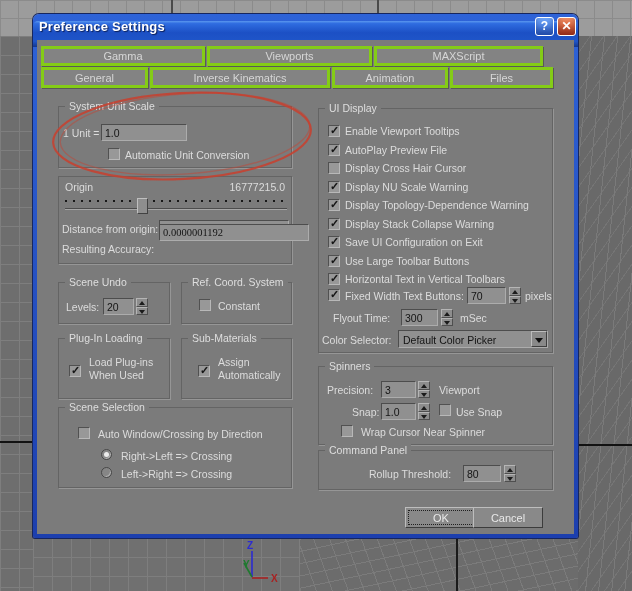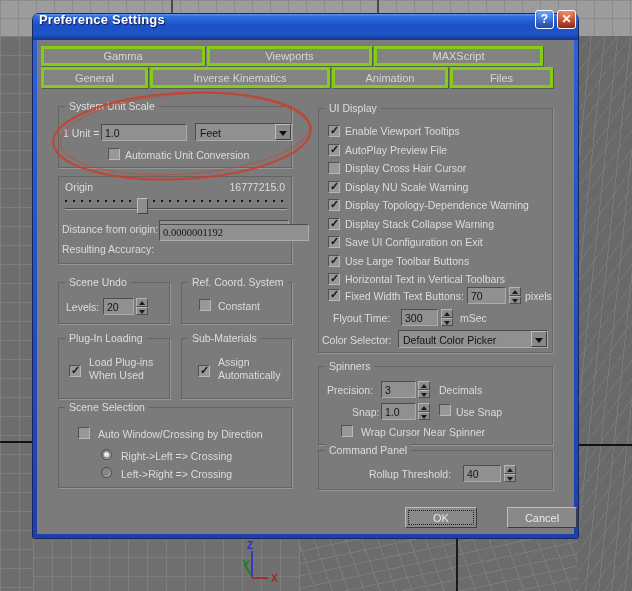--- a/index.html
+++ b/index.html
@@ -24,21 +24,21 @@
                      repeating-linear-gradient(-12deg,#7b7b7b 0 1px,transparent 1px 12px);}
   .vsep{position:absolute;top:0;width:2px;height:36px;background:#4a4a4a;}
   .hline{position:absolute;height:2px;background:#121212;}
   .vline-bottom{position:absolute;left:456px;top:538px;width:2px;height:53px;background:#1a1a1a;}
 
   
   .dialog{position:absolute;left:33px;top:14px;width:545px;height:524px;
     background:linear-gradient(180deg,#2e63d8,#1c3fae);
     border-radius:6px 6px 2px 2px;box-shadow:0 0 0 1px #17265e;padding:0 4px 4px;}
   .titlebar{height:26px;display:flex;align-items:center;padding:0 2px 16px 6px;
-    border-radius:5px 5px 0 0;margin:0 -4px;
+    border-radius:5px 5px 0 0;margin:7px -4px;
     background:linear-gradient(180deg,#5b97ee 0%,#2f6ce0 10%,#1c50c5 45%,#1f55c9 78%,#15378c 100%);}
   .title{flex:1;color:#fff;font-size:13px;font-weight:bold;letter-spacing:.2px;
     text-shadow:1px 1px 1px rgba(8,20,64,.85);}
   .tb-btn{width:19px;height:19px;margin-left:3px;border:1px solid #fff;border-radius:3px;
     display:flex;align-items:center;justify-content:center;color:#fff;font-size:12px;font-weight:bold;
     box-shadow:inset 0 -6px 6px rgba(0,0,30,.25);}
   .tb-help{background:linear-gradient(180deg,#70a5f7,#2c63d6);}
   .tb-close{background:linear-gradient(180deg,#ee8d64,#c33a17);}
   .dlg-body{position:absolute;left:4px;top:26px;width:537px;height:494px;background:#7b7b7b;}
 
@@ -155,24 +155,20 @@
           <span>Animation</span>
         </div>
       <div class="tab" style="left:413px;top:27px;width:103px;height:21px;">
           <span>Files</span>
         </div>
 
       <div class="group" style="left:21px;top:66px;width:234px;height:62px;">
         <span class="gtitle">System Unit Scale</span>
         <span class="lbl" style="left:4px;top:20px;">1 Unit =</span>
         <div class="field" style="left:42px;top:17px;width:86px;">1.0</div>
-        <div class="dropdown" style="left:136px;top:16px;width:97px;">
-          <span class="dd-text">Feet</span>
-          <span class="dd-btn"></span>
-        </div>
         <span class="cb" style="left:49px;top:41px;"></span>
         <span class="lbl" style="left:66px;top:42px;">Automatic Unit Conversion</span>
       </div>
 
       <div class="group" style="left:21px;top:136px;width:234px;height:88px;">
         <span class="lbl" style="left:6px;top:4px;">Origin</span>
         <span class="lbl" style="right:6px;top:4px;">16777215.0</span>
         <div class="ticks" style="left:6px;top:23px;width:222px;"></div>
         <div class="track" style="left:6px;top:31px;width:222px;"></div>
         <div class="handle" style="left:78px;top:21px;"></div>
@@ -288,45 +284,45 @@
       </div>
 
       <div class="group" style="left:281px;top:326px;width:235px;height:79px;">
         <span class="gtitle">Spinners</span>
         <span class="lbl" style="left:8px;top:17px;">Precision:</span>
         <div class="field" style="left:62px;top:14px;width:35px;">3</div>
         <span class="spin" style="left:99px;top:14px;">
             <span class="sp sp-up"></span>
             <span class="sp sp-dn"></span>
           </span>
-        <span class="lbl" style="left:120px;top:17px;">Decimals</span>
+        <span class="lbl" style="left:120px;top:17px;">Viewport</span>
         <span class="lbl" style="left:33px;top:39px;">Snap:</span>
         <div class="field" style="left:62px;top:36px;width:35px;">1.0</div>
         <span class="spin" style="left:99px;top:36px;">
             <span class="sp sp-up"></span>
             <span class="sp sp-dn"></span>
           </span>
         <span class="cb" style="left:120px;top:37px;"></span>
         <span class="lbl" style="left:137px;top:39px;">Use Snap</span>
         <span class="cb" style="left:22px;top:58px;"></span>
         <span class="lbl" style="left:42px;top:59px;">Wrap Cursor Near Spinner</span>
       </div>
 
       <div class="group" style="left:281px;top:410px;width:235px;height:40px;">
         <span class="gtitle">Command Panel</span>
         <span class="lbl" style="left:50px;top:17px;">Rollup Threshold:</span>
-        <div class="field" style="left:144px;top:14px;width:38px;">40</div>
+        <div class="field" style="left:144px;top:14px;width:38px;">80</div>
         <span class="spin" style="left:185px;top:14px;">
             <span class="sp sp-up"></span>
             <span class="sp sp-dn"></span>
           </span>
       </div>
 
       <div class="btn focus" style="left:368px;top:467px;width:72px;">OK</div>
-      <div class="btn" style="left:470px;top:467px;width:70px;">Cancel</div>
+      <div class="btn" style="left:436px;top:467px;width:70px;">Cancel</div>
 
     </div>
   </div>
 
   <svg class="annot" width="632" height="591">
     <ellipse cx="182" cy="136" rx="129" ry="43" fill="none" stroke-width="2.2" opacity="0.85" transform="rotate(-3 182 136)" stroke="#c9402e"></ellipse>
     <ellipse cx="185" cy="134" rx="125" ry="40" fill="none" stroke-width="1.4" opacity="0.45" transform="rotate(-4 185 134)" stroke="#c9402e"></ellipse>
   </svg>
 
 </div>

